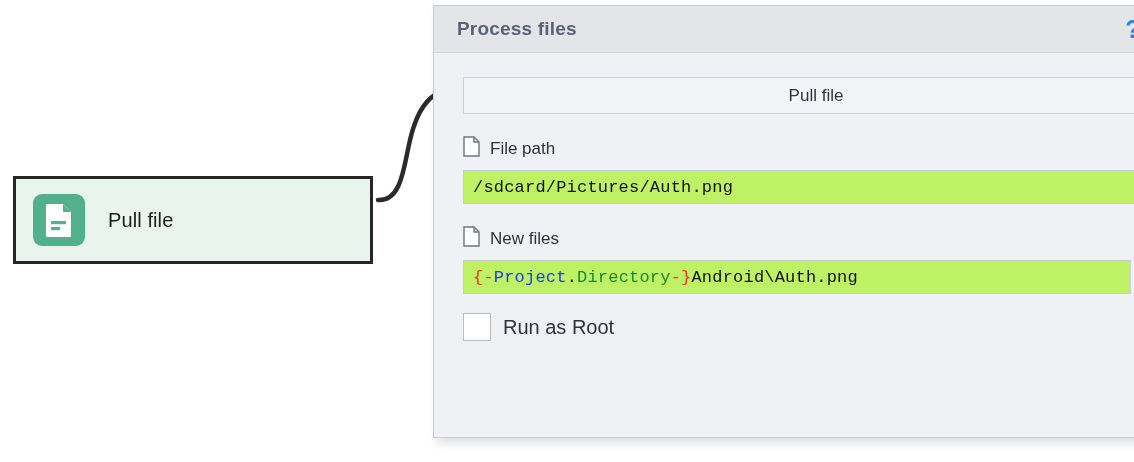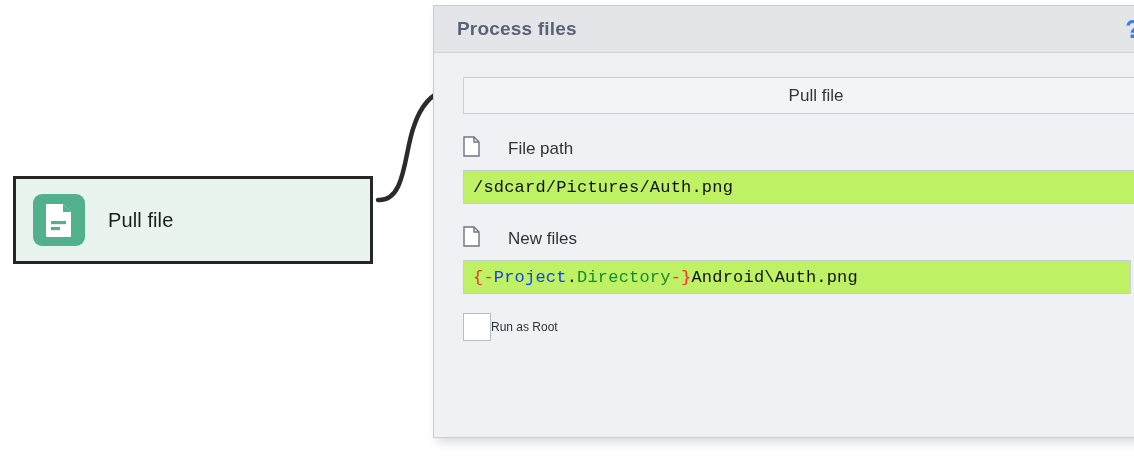--- a/index.html
+++ b/index.html
@@ -90,21 +90,21 @@
     border-right:6px solid transparent;
     border-top:7px solid #5a5f6b;
   }
 
   
   .field-label{
     display:flex;align-items:center;
     margin:22px 0 9px 0;
   }
   .field-label .lbl{
-    font-size:17px;color:#30333a;margin-left:28px;
+    font-size:17px;color:#30333a;margin-left:10px;
   }
   .doc-icon{flex:0 0 auto;}
 
   .textbox{
     height:34px;
     background:#bef264;
     border:1px solid #c9ccd4;
     box-sizing:border-box;
     display:flex;align-items:center;
     padding:0 9px;
@@ -131,21 +131,21 @@
   }
 
   .check-row{display:flex;align-items:center;margin-top:19px;}
   .checkbox{
     width:28px;height:28px;
     background:#ffffff;
     border:1px solid #b9bdc7;
     box-sizing:border-box;
     flex:0 0 auto;
   }
-  .check-label{font-size:12px;color:#30333a;}
+  .check-label{margin-left:12px;font-size:20px;color:#30333a;}
 </style>
 </head>
 <body>
 
 <div id="canvas">
 
   <svg class="connector" viewBox="0 0 80 130" width="80" height="130">
     <path d="M 8 122 C 36 124, 34 74, 44 48 C 50 30, 60 16, 76 12" fill="none" stroke="#2b2b2b" stroke-width="4.5" stroke-linecap="round"></path>
   </svg>
 

